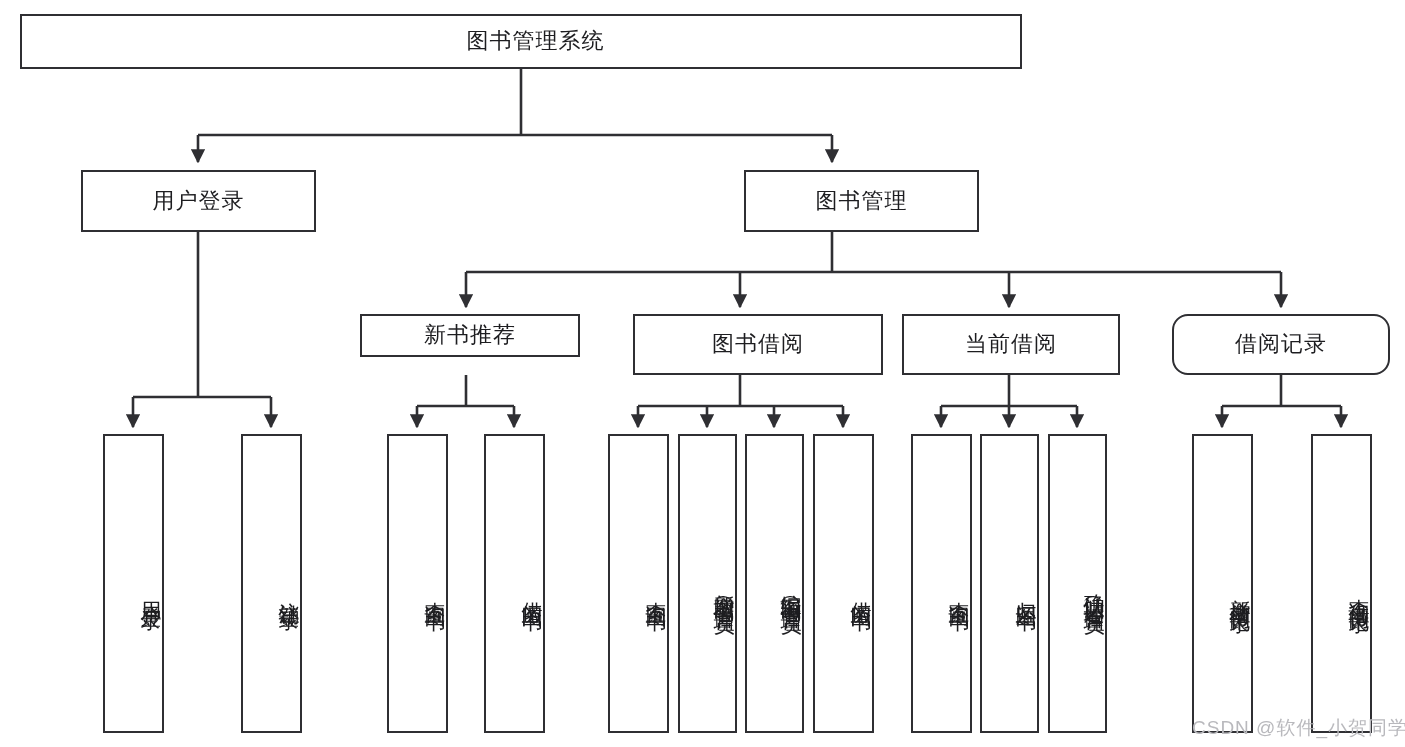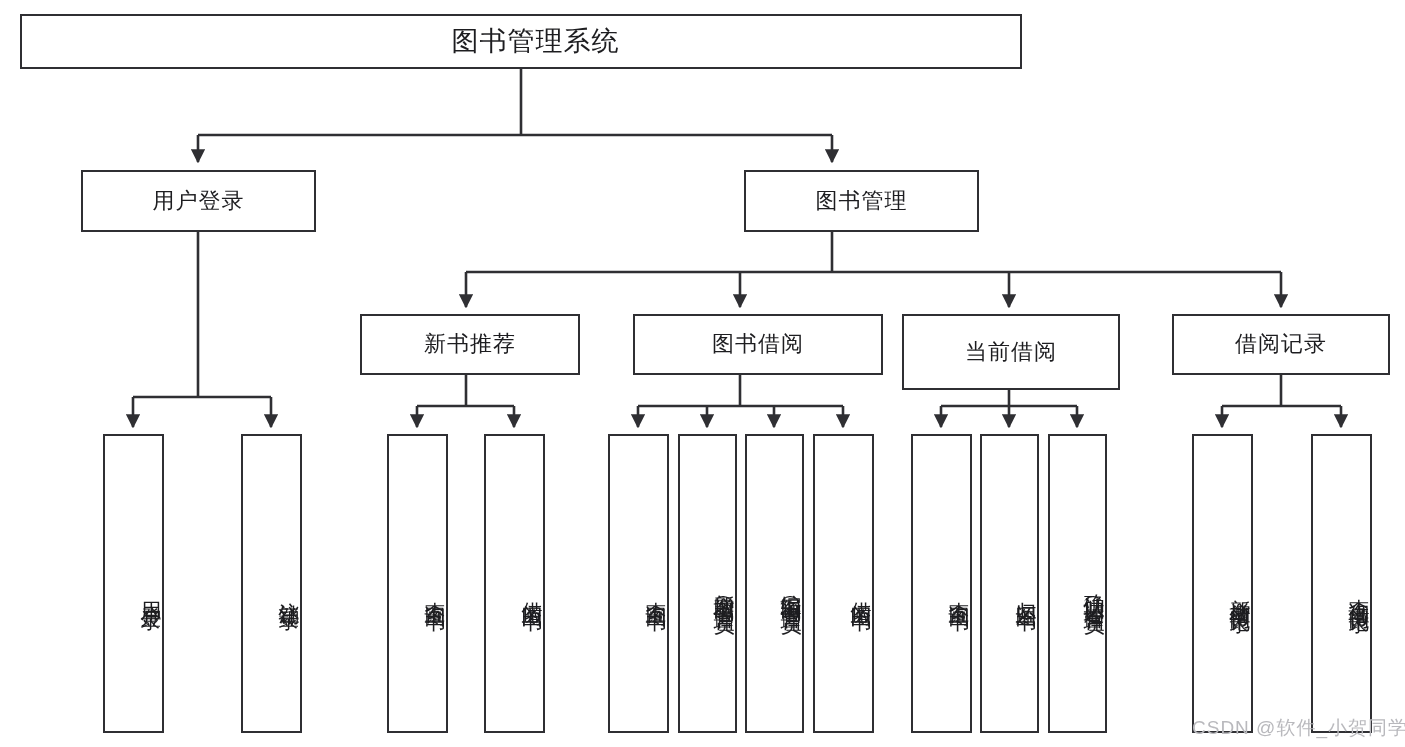--- a/index.html
+++ b/index.html
@@ -34,21 +34,21 @@
     align-items: center;
     justify-content: center;
     color: #1d1d20;
   }
   .node.horiz {
     font-size: 22px;
     letter-spacing: 1px;
     line-height: 1.2;
   }
   .node.root {
-    font-size: 27px;
+    font-size: 22px;
     padding-left: 29px;
   }
   .node.vert {
     writing-mode: vertical-rl;
     text-orientation: upright;
     font-size: 21px;
     letter-spacing: 3px;
     padding-top: 14px;
     align-items: flex-start;
     justify-content: center;
@@ -127,30 +127,30 @@
     <span>图书管理系统</span>
   </div>
 
   <div class="node horiz" style="left:81px; top:170px; width:235px; height:62px;">
     <span>用户登录</span>
   </div>
   <div class="node horiz" style="left:744px; top:170px; width:235px; height:62px;">
     <span>图书管理</span>
   </div>
 
-  <div class="node horiz" style="left:360px; top:314px; width:220px; height:61px;">
+  <div class="node horiz" style="left:360px; top:314px; width:220px; height:43px;">
     <span>新书推荐</span>
   </div>
   <div class="node horiz" style="left:633px; top:314px; width:250px; height:61px;">
     <span>图书借阅</span>
   </div>
-  <div class="node horiz" style="left:902px; top:314px; width:218px; height:76px;">
+  <div class="node horiz" style="left:902px; top:314px; width:218px; height:61px;">
     <span>当前借阅</span>
   </div>
-  <div class="node horiz" style="left:1172px; top:314px; width:218px; height:61px;">
+  <div class="node horiz" style="left:1172px; top:314px; width:218px; height:61px;border-radius:16px;">
     <span>借阅记录</span>
   </div>
 
   <div class="node vert" style="left:103px; top:434px; width:61px; height:299px;">
     <span>用户登录</span>
   </div>
   <div class="node vert" style="left:241px; top:434px; width:61px; height:299px;">
     <span>注销登录</span>
   </div>
 

